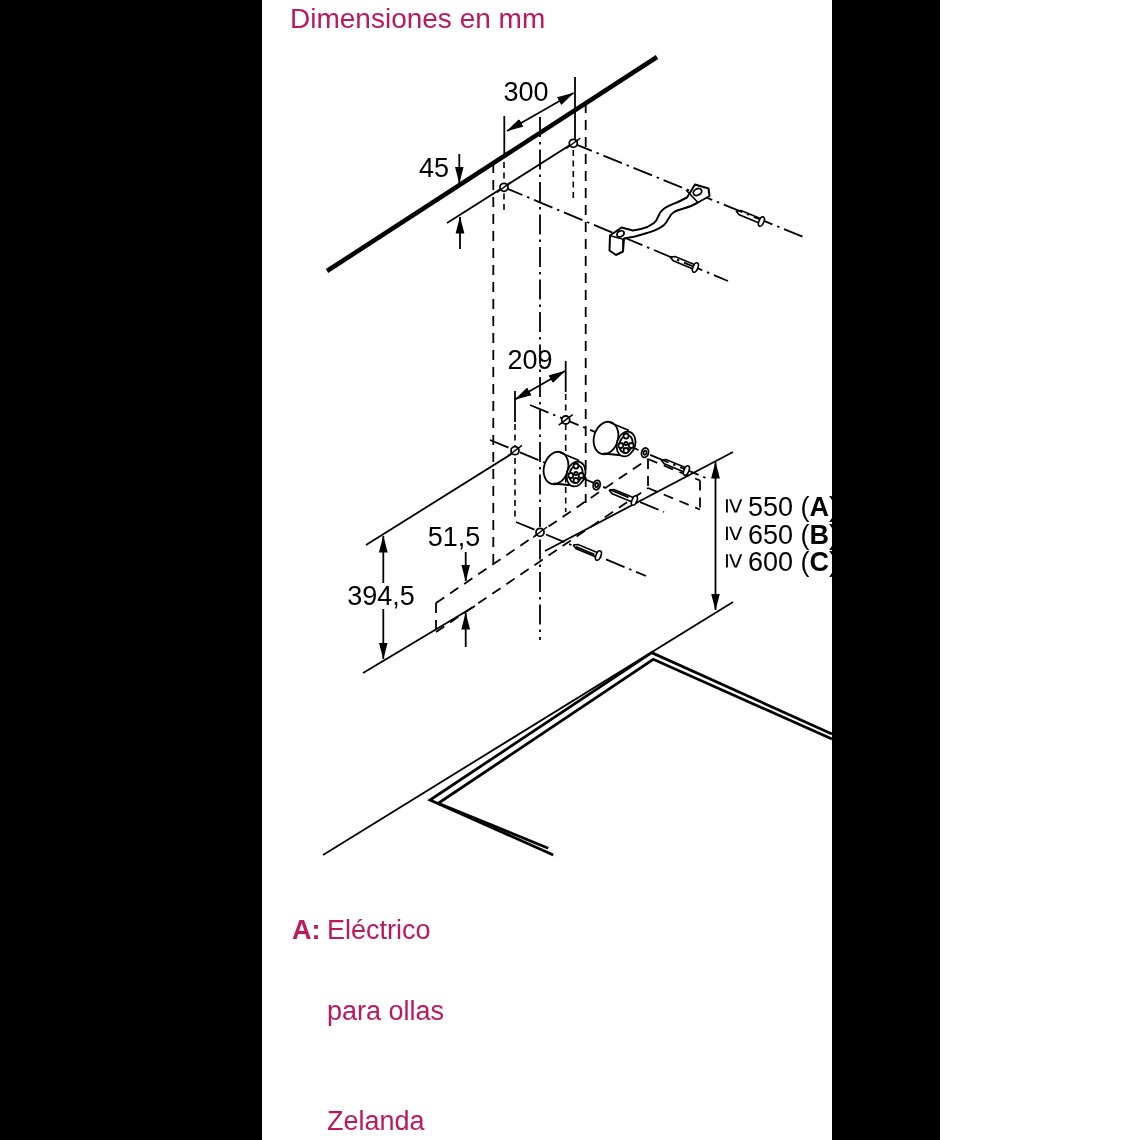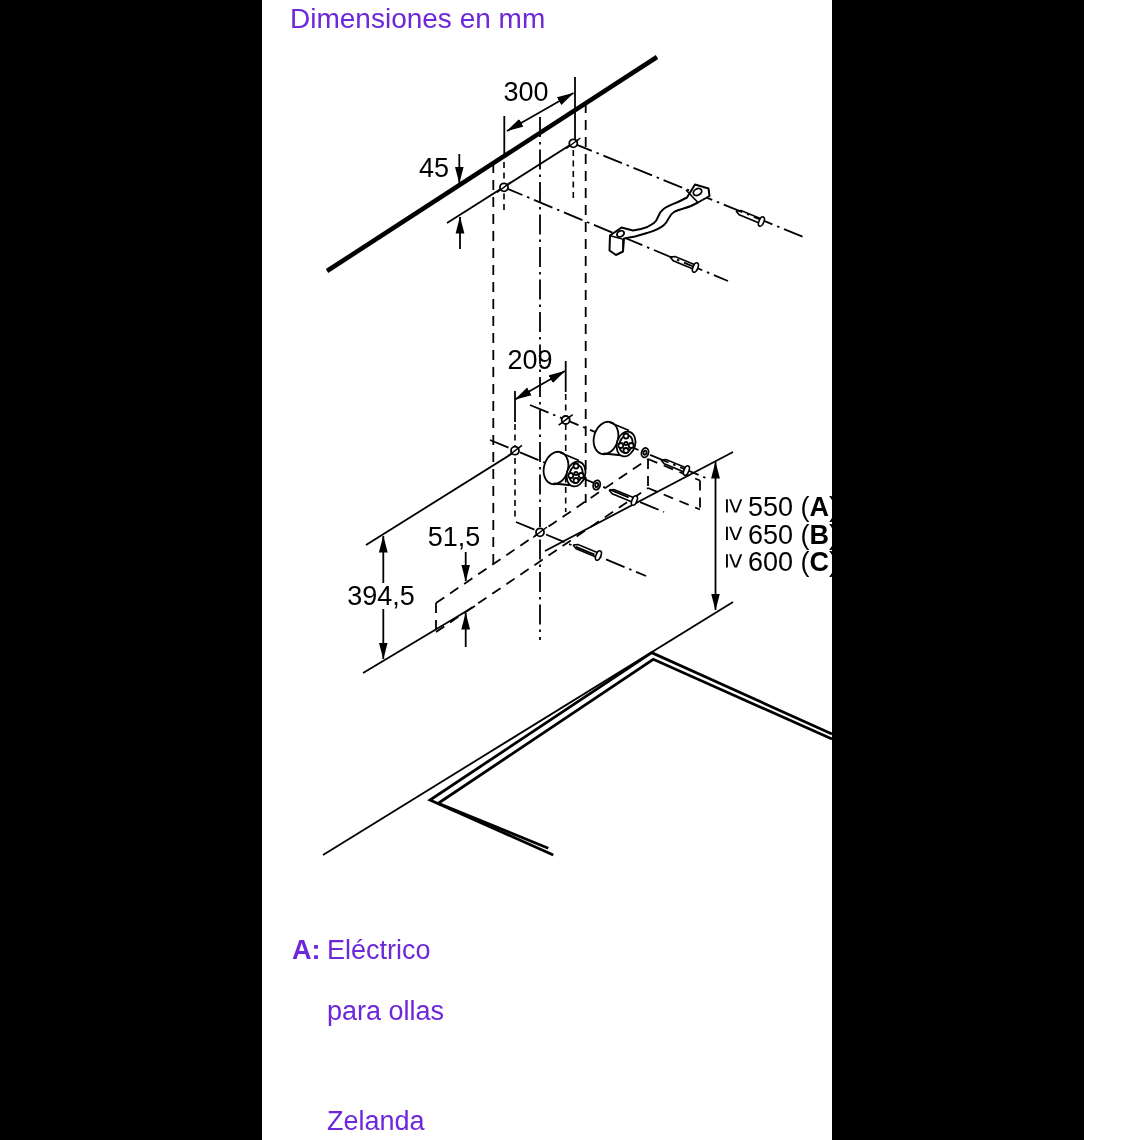--- a/index.html
+++ b/index.html
@@ -1,17 +1,17 @@
 <!DOCTYPE html>
 <html><head>
 <meta charset="utf-8">
 <style>
   html,body{margin:0;padding:0;background:#ffffff;}
-  .stage{position:relative;width:1084px;height:1140px;overflow:hidden;background:#ffffff;
-         font-family:"Liberation Sans", sans-serif;color:#6d28d9;}
+  .stage{position:relative;width:940px;height:1140px;overflow:hidden;background:#ffffff;
+         font-family:"Liberation Sans", sans-serif;color:#be185d;}
   .bar{position:absolute;top:0;height:1140px;background:#000;z-index:5;}
   .bar.left{left:0;width:262px;}
   .bar.right{left:832px;width:308px;}
   .title{position:absolute;left:290px;top:4px;font-size:28px;line-height:30px;z-index:2;white-space:nowrap;}
   .diagram{position:absolute;left:0;top:0;z-index:1;}
   .lg{position:absolute;left:292px;font-size:27px;line-height:27px;white-space:nowrap;z-index:2;}
   .lg .lgk{font-weight:700;display:inline-block;min-width:35px;}
   .lg.cont{left:327px;text-align:right;}
   svg text{font-family:"Liberation Sans", sans-serif;font-size:27px;fill:#000;}
 </style>
@@ -153,21 +153,21 @@
       <text x="748" y="516"><tspan>550</tspan><tspan> (</tspan><tspan font-weight="bold">A</tspan><tspan>)</tspan></text>
 
       <text x="726" y="533.5" text-anchor="middle" transform="rotate(90 726 533.5)">≥</text>
       <text x="748" y="543.5"><tspan>650</tspan><tspan> (</tspan><tspan font-weight="bold">B</tspan><tspan>)</tspan></text>
 
       <text x="726" y="561" text-anchor="middle" transform="rotate(90 726 561)">≥</text>
       <text x="748" y="571"><tspan>600</tspan><tspan> (</tspan><tspan font-weight="bold">C</tspan><tspan>)</tspan></text>
     </g>
   </svg>
 
-  <div class="lg" style="top:937px">
+  <div class="lg" style="top:917px">
     <span class="lgk">A:</span><span class="lgt">Eléctrico</span>
   </div>
   <div class="lg cont" style="top:998px">
     <span class="lgt">para ollas</span>
   </div>
   <div class="lg cont" style="top:1108px">
     <span class="lgt">Zelanda</span>
   </div>
 
   <div class="bar left"></div>

